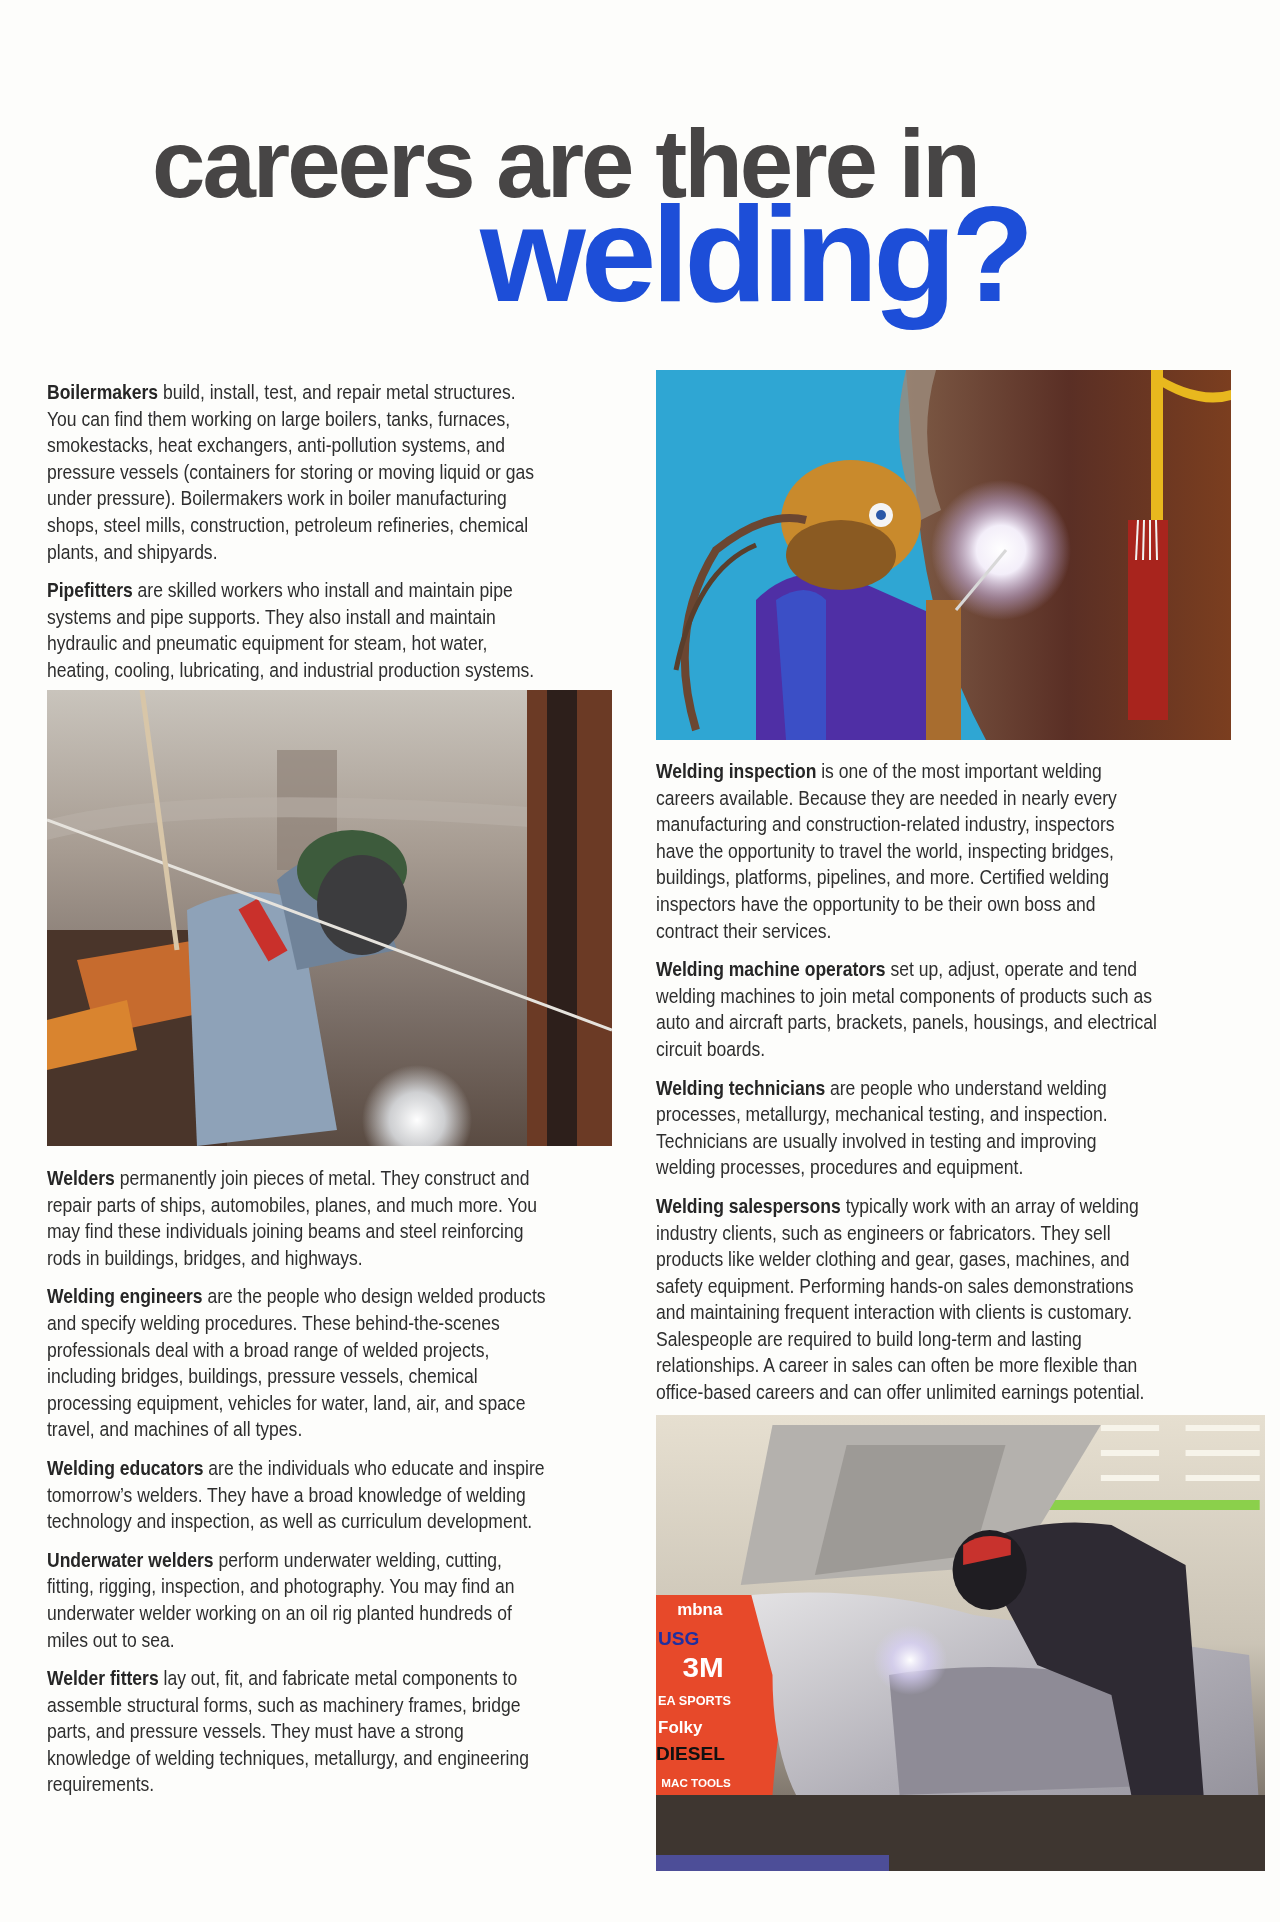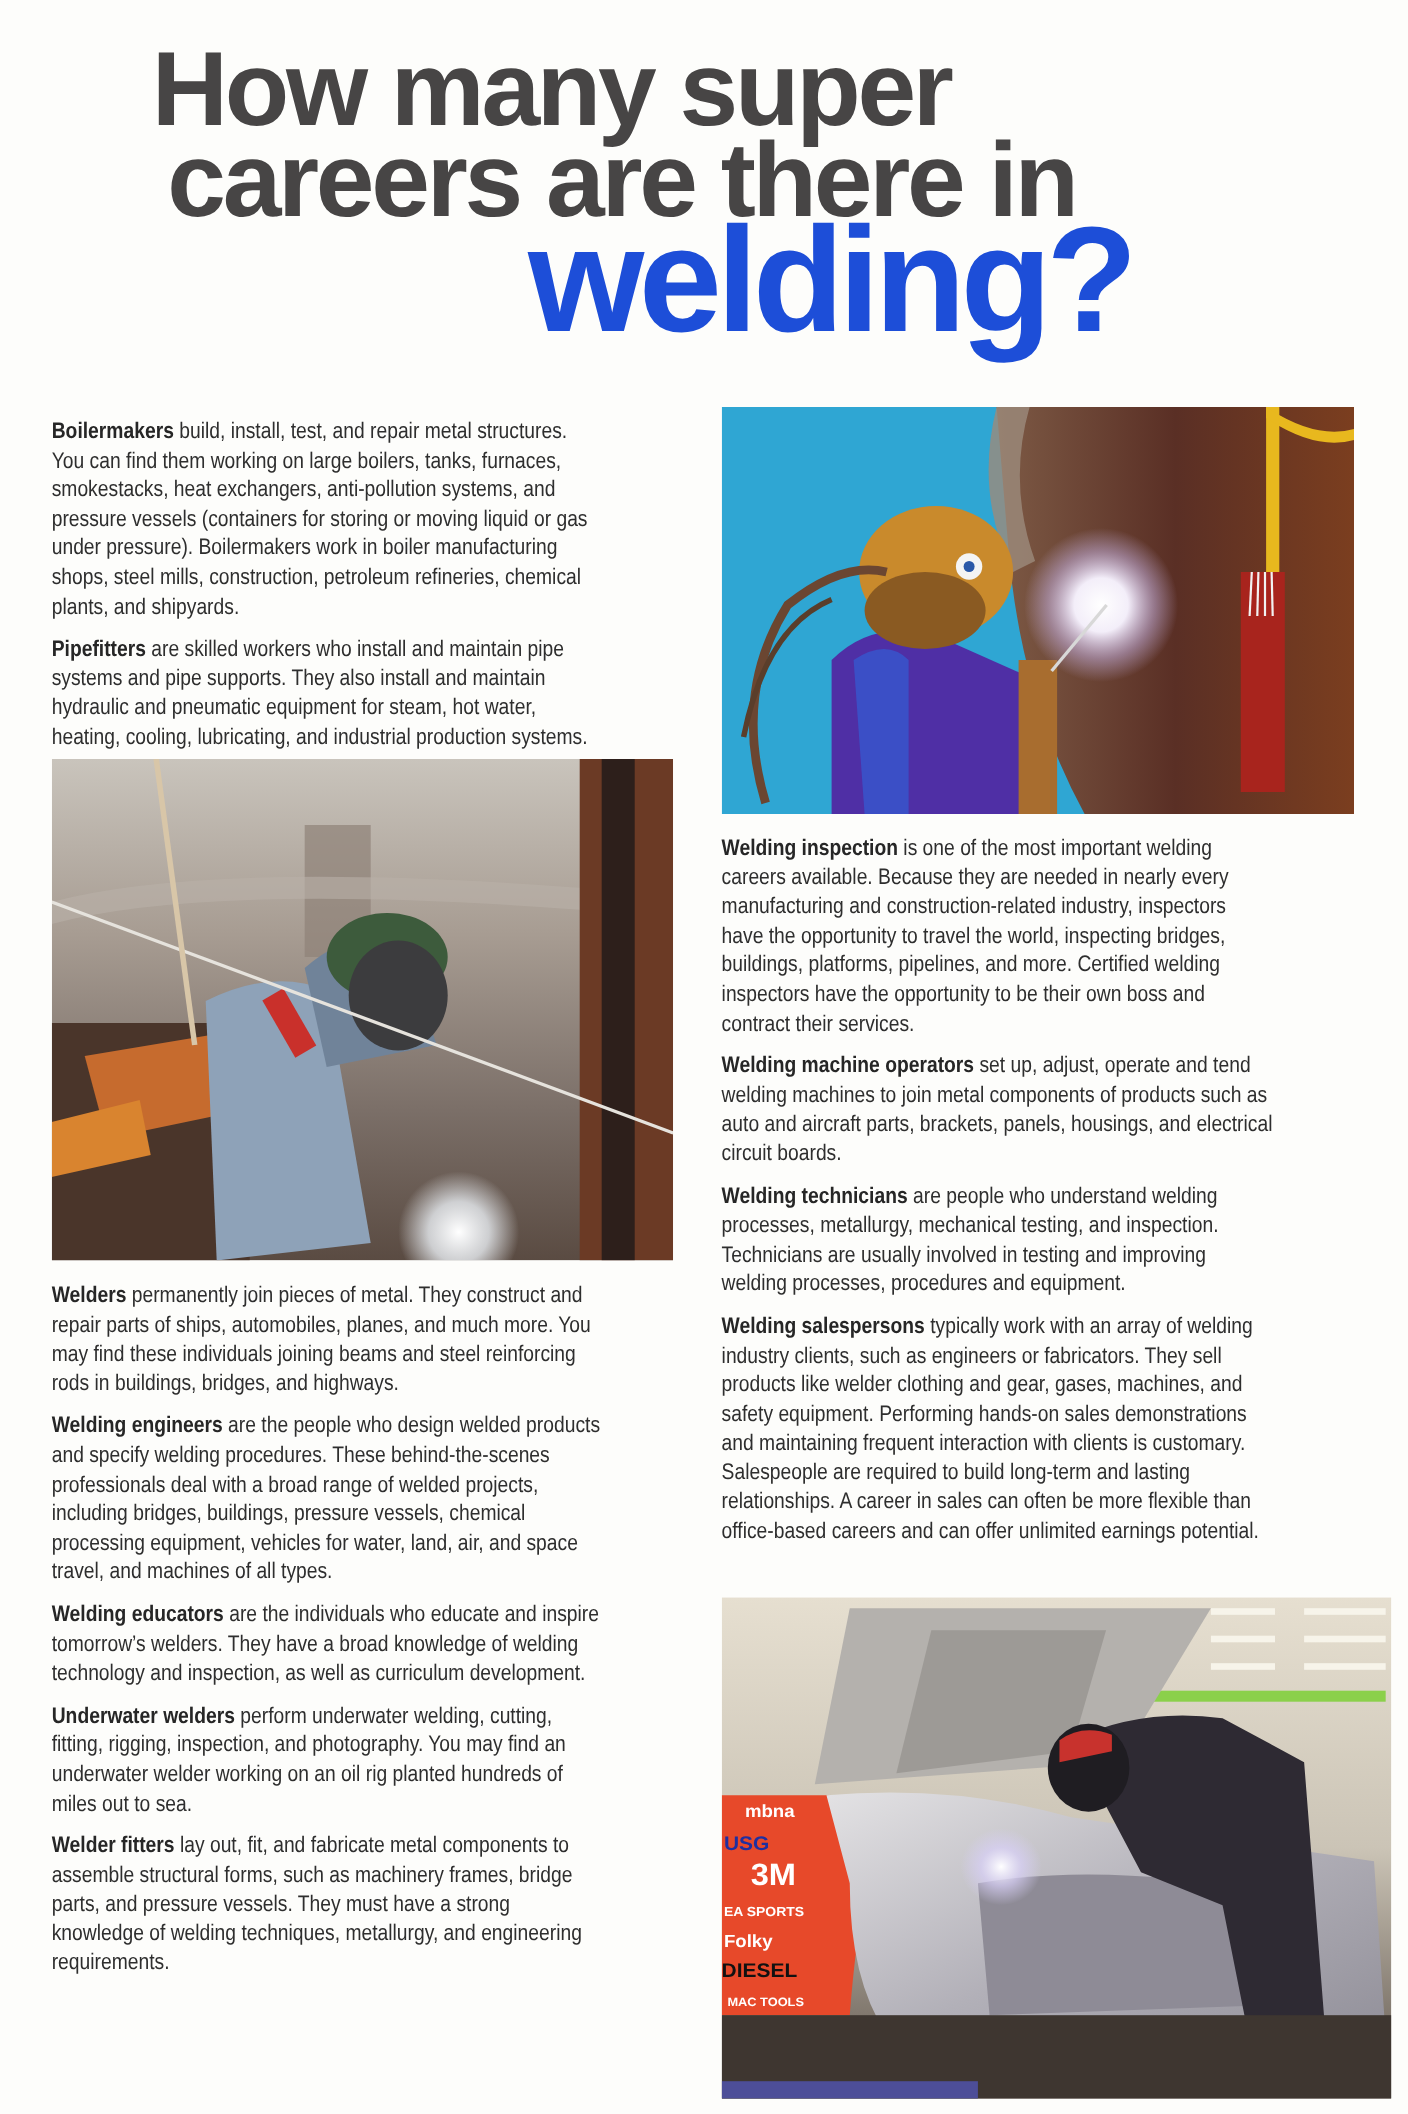--- a/index.html
+++ b/index.html
@@ -30,21 +30,20 @@
   }
   .line b { font-weight: bold; color: #262626; }
 
   .photo { position: absolute; overflow: hidden; }
   .photo svg { display: block; width: 100%; height: 100%; }
 </style>
 </head>
 <body>
 
 <div class="headline">
-  <div id="hl1" class="hl-line hl-gray">How many super</div>
   <div id="hl2" class="hl-line hl-gray">careers are there in</div>
   <div id="hl3" class="hl-line hl-red">welding?</div>
 </div>
 
 <div class="col" id="left-top" style="left:47px; top:367px; width:580px;">
     <div class="para">
       <span class="line"><b>Boilermakers</b><span style="white-space: pre;"> build, install, test, and repair metal structures.</span></span>
       <span class="line">You can find them working on large boilers, tanks, furnaces,</span>
       <span class="line">smokestacks, heat exchangers, anti-pollution systems, and</span>
       <span class="line">pressure vessels (containers for storing or moving liquid or gas</span>
@@ -197,21 +196,21 @@
       <span class="line">industry clients, such as engineers or fabricators. They sell</span>
       <span class="line">products like welder clothing and gear, gases, machines, and</span>
       <span class="line">safety equipment. Performing hands-on sales demonstrations</span>
       <span class="line">and maintaining frequent interaction with clients is customary.</span>
       <span class="line">Salespeople are required to build long-term and lasting</span>
       <span class="line">relationships. A career in sales can often be more flexible than</span>
       <span class="line">office-based careers and can offer unlimited earnings potential.</span>
     </div>
   </div>
 
-<div class="photo" style="left:656px; top:1452px; width:609px; height:456px;text-decoration:underline;">
+<div class="photo" style="left:656px; top:1415px; width:609px; height:456px;text-decoration:underline;">
   <svg viewBox="0 0 575 456" preserveAspectRatio="none">
     <defs>
       <linearGradient id="shop" x1="0" y1="0" x2="0" y2="1">
         <stop offset="0" stop-color="#e6dfd0"></stop>
         <stop offset="0.5" stop-color="#cbc4b6"></stop>
         <stop offset="1" stop-color="#5c524a"></stop>
       </linearGradient>
       <linearGradient id="alu" x1="0" y1="0" x2="1" y2="1">
         <stop offset="0" stop-color="#e3e2e4"></stop>
         <stop offset="0.5" stop-color="#b2b0b8"></stop>

